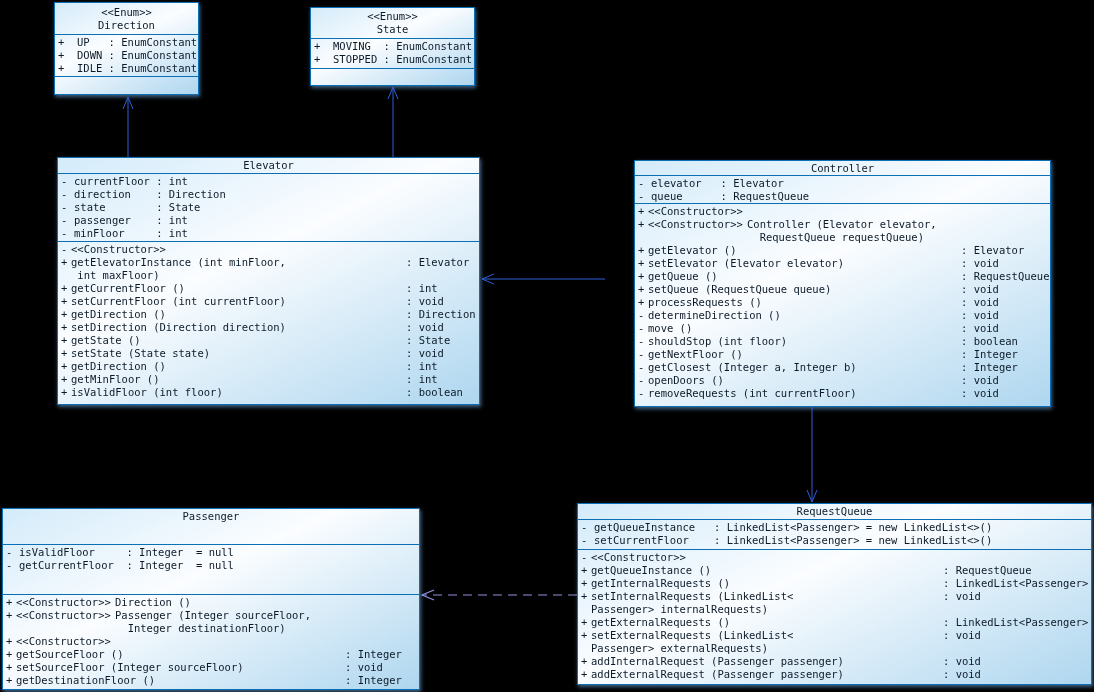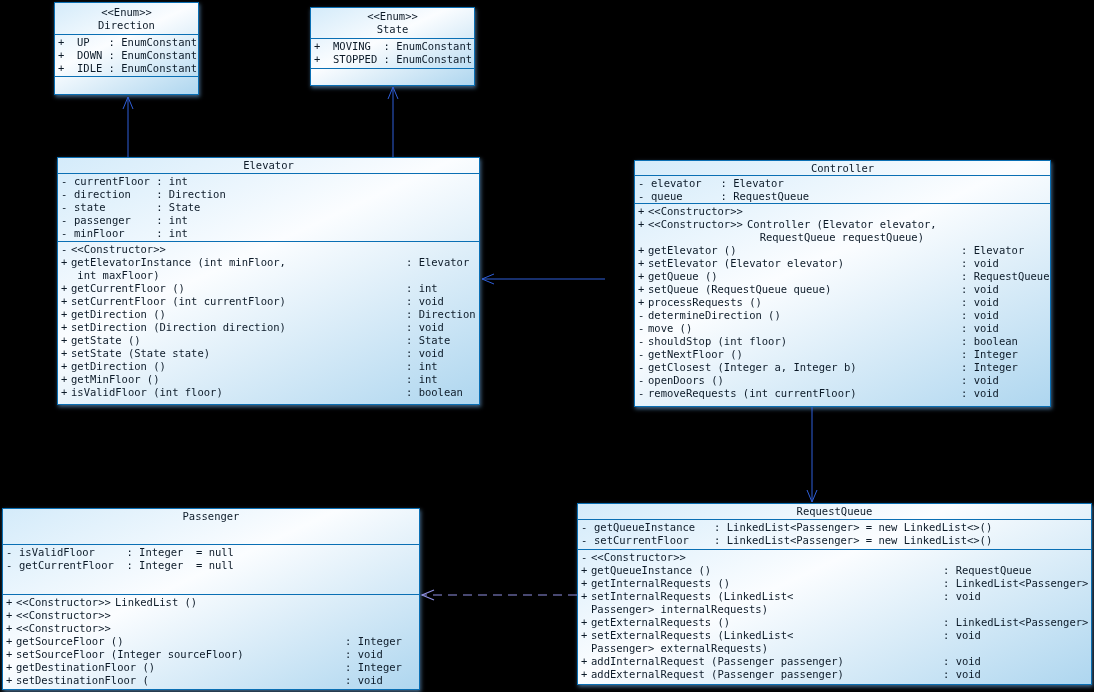--- a/index.html
+++ b/index.html
@@ -322,26 +322,28 @@
           <span class="fname">getCurrentFloor</span>
           <span class="ftype">Integer</span>
           <span class="fdef">null</span>
         </div>
       </div>
     <div class="methods">
 
     <div class="row mrow">
           <span class="vis">+</span>
           <span class="stereo">&lt;&lt;Constructor&gt;&gt;</span>
-          <span class="sig">LinkedList ()</span>
-          
-        </div>
-        <div class="row mrow">
-          <span class="vis">+</span>
-          <span class="stereo">&lt;&lt;Constructor&gt;&gt;</span>
+          <span class="sig">Direction ()</span>
+          
+        </div>
+        <div class="row mrow">
+          <span class="vis">+</span>
+          <span class="stereo">&lt;&lt;Constructor&gt;&gt;</span>
+          <span class="sig">Passenger (Integer sourceFloor,
+  Integer destinationFloor)</span>
           
         </div>
         <div class="row mrow">
           <span class="vis">+</span>
           <span class="stereo">&lt;&lt;Constructor&gt;&gt;</span>
           
         </div>
         <div class="row mrow">
           <span class="vis">+</span>
           

